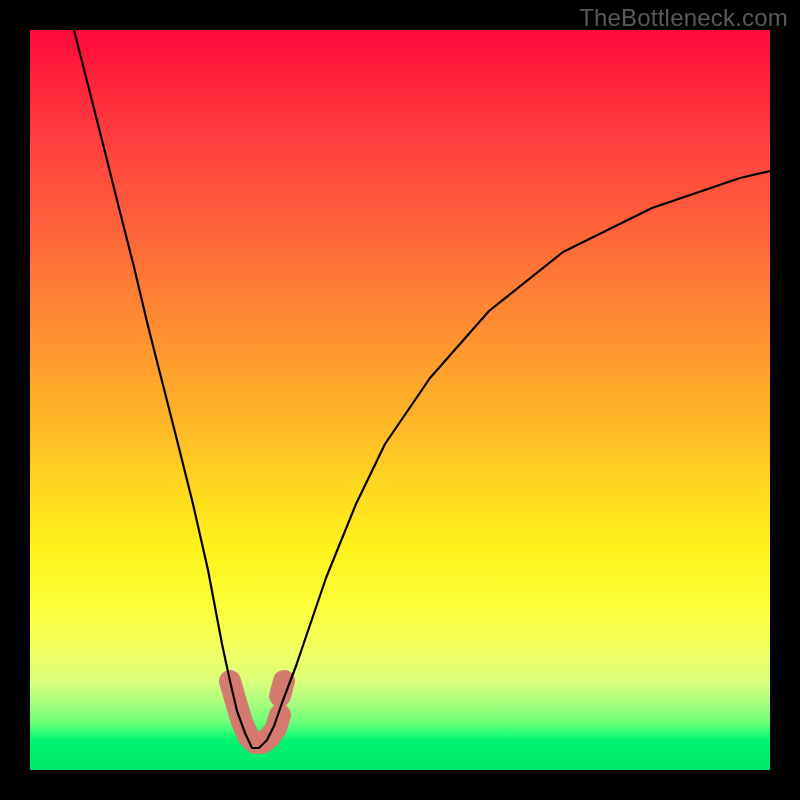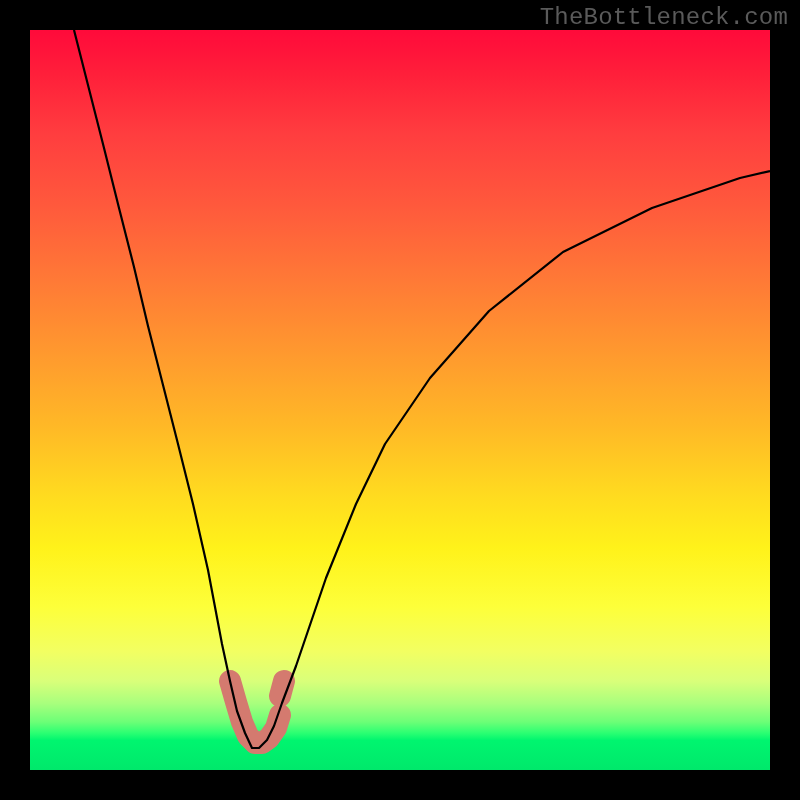--- a/index.html
+++ b/index.html
@@ -19,21 +19,20 @@
   }
   .watermark {
     position: absolute;
     top: 4px;
     right: 12px;
     color: #5a5a5a;
     font-size: 24px;
     font-weight: 500;
     letter-spacing: 0.2px;
     user-select: none;
-    font-family: Liberation Mono, monospace;
   }
   .plot-area {
     position: absolute;
     left: 30px;
     top: 30px;
     width: 740px;
     height: 740px;
     overflow: hidden;
   }
   .gradient {

